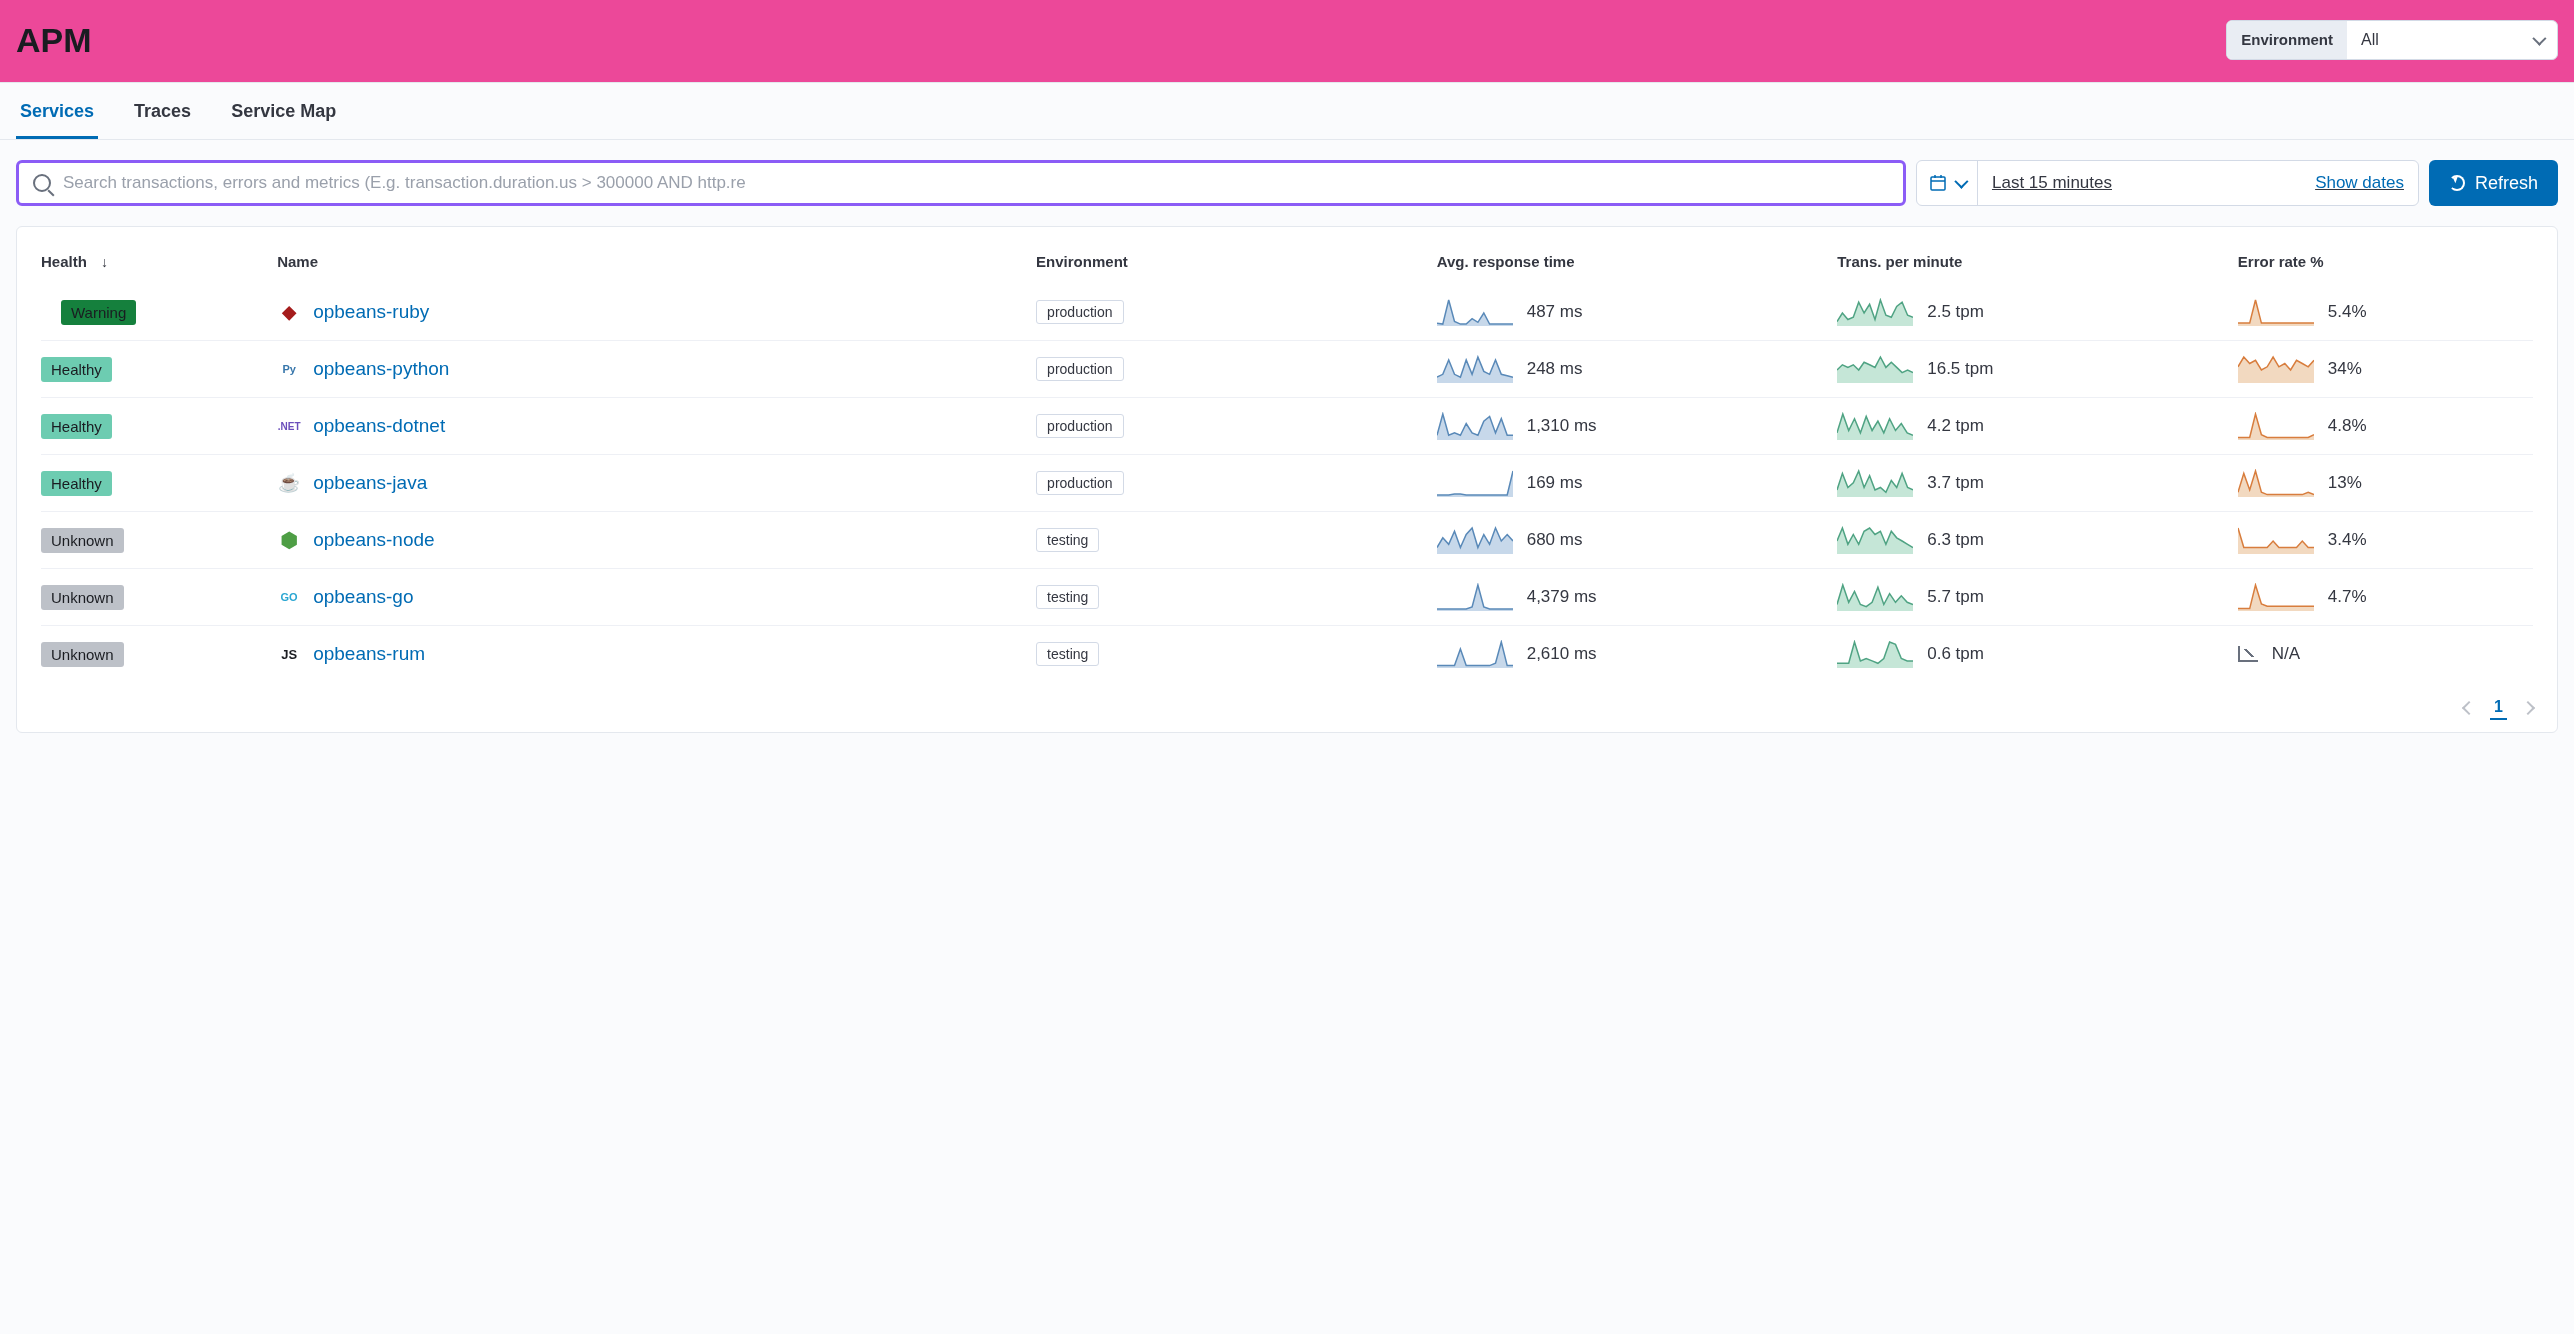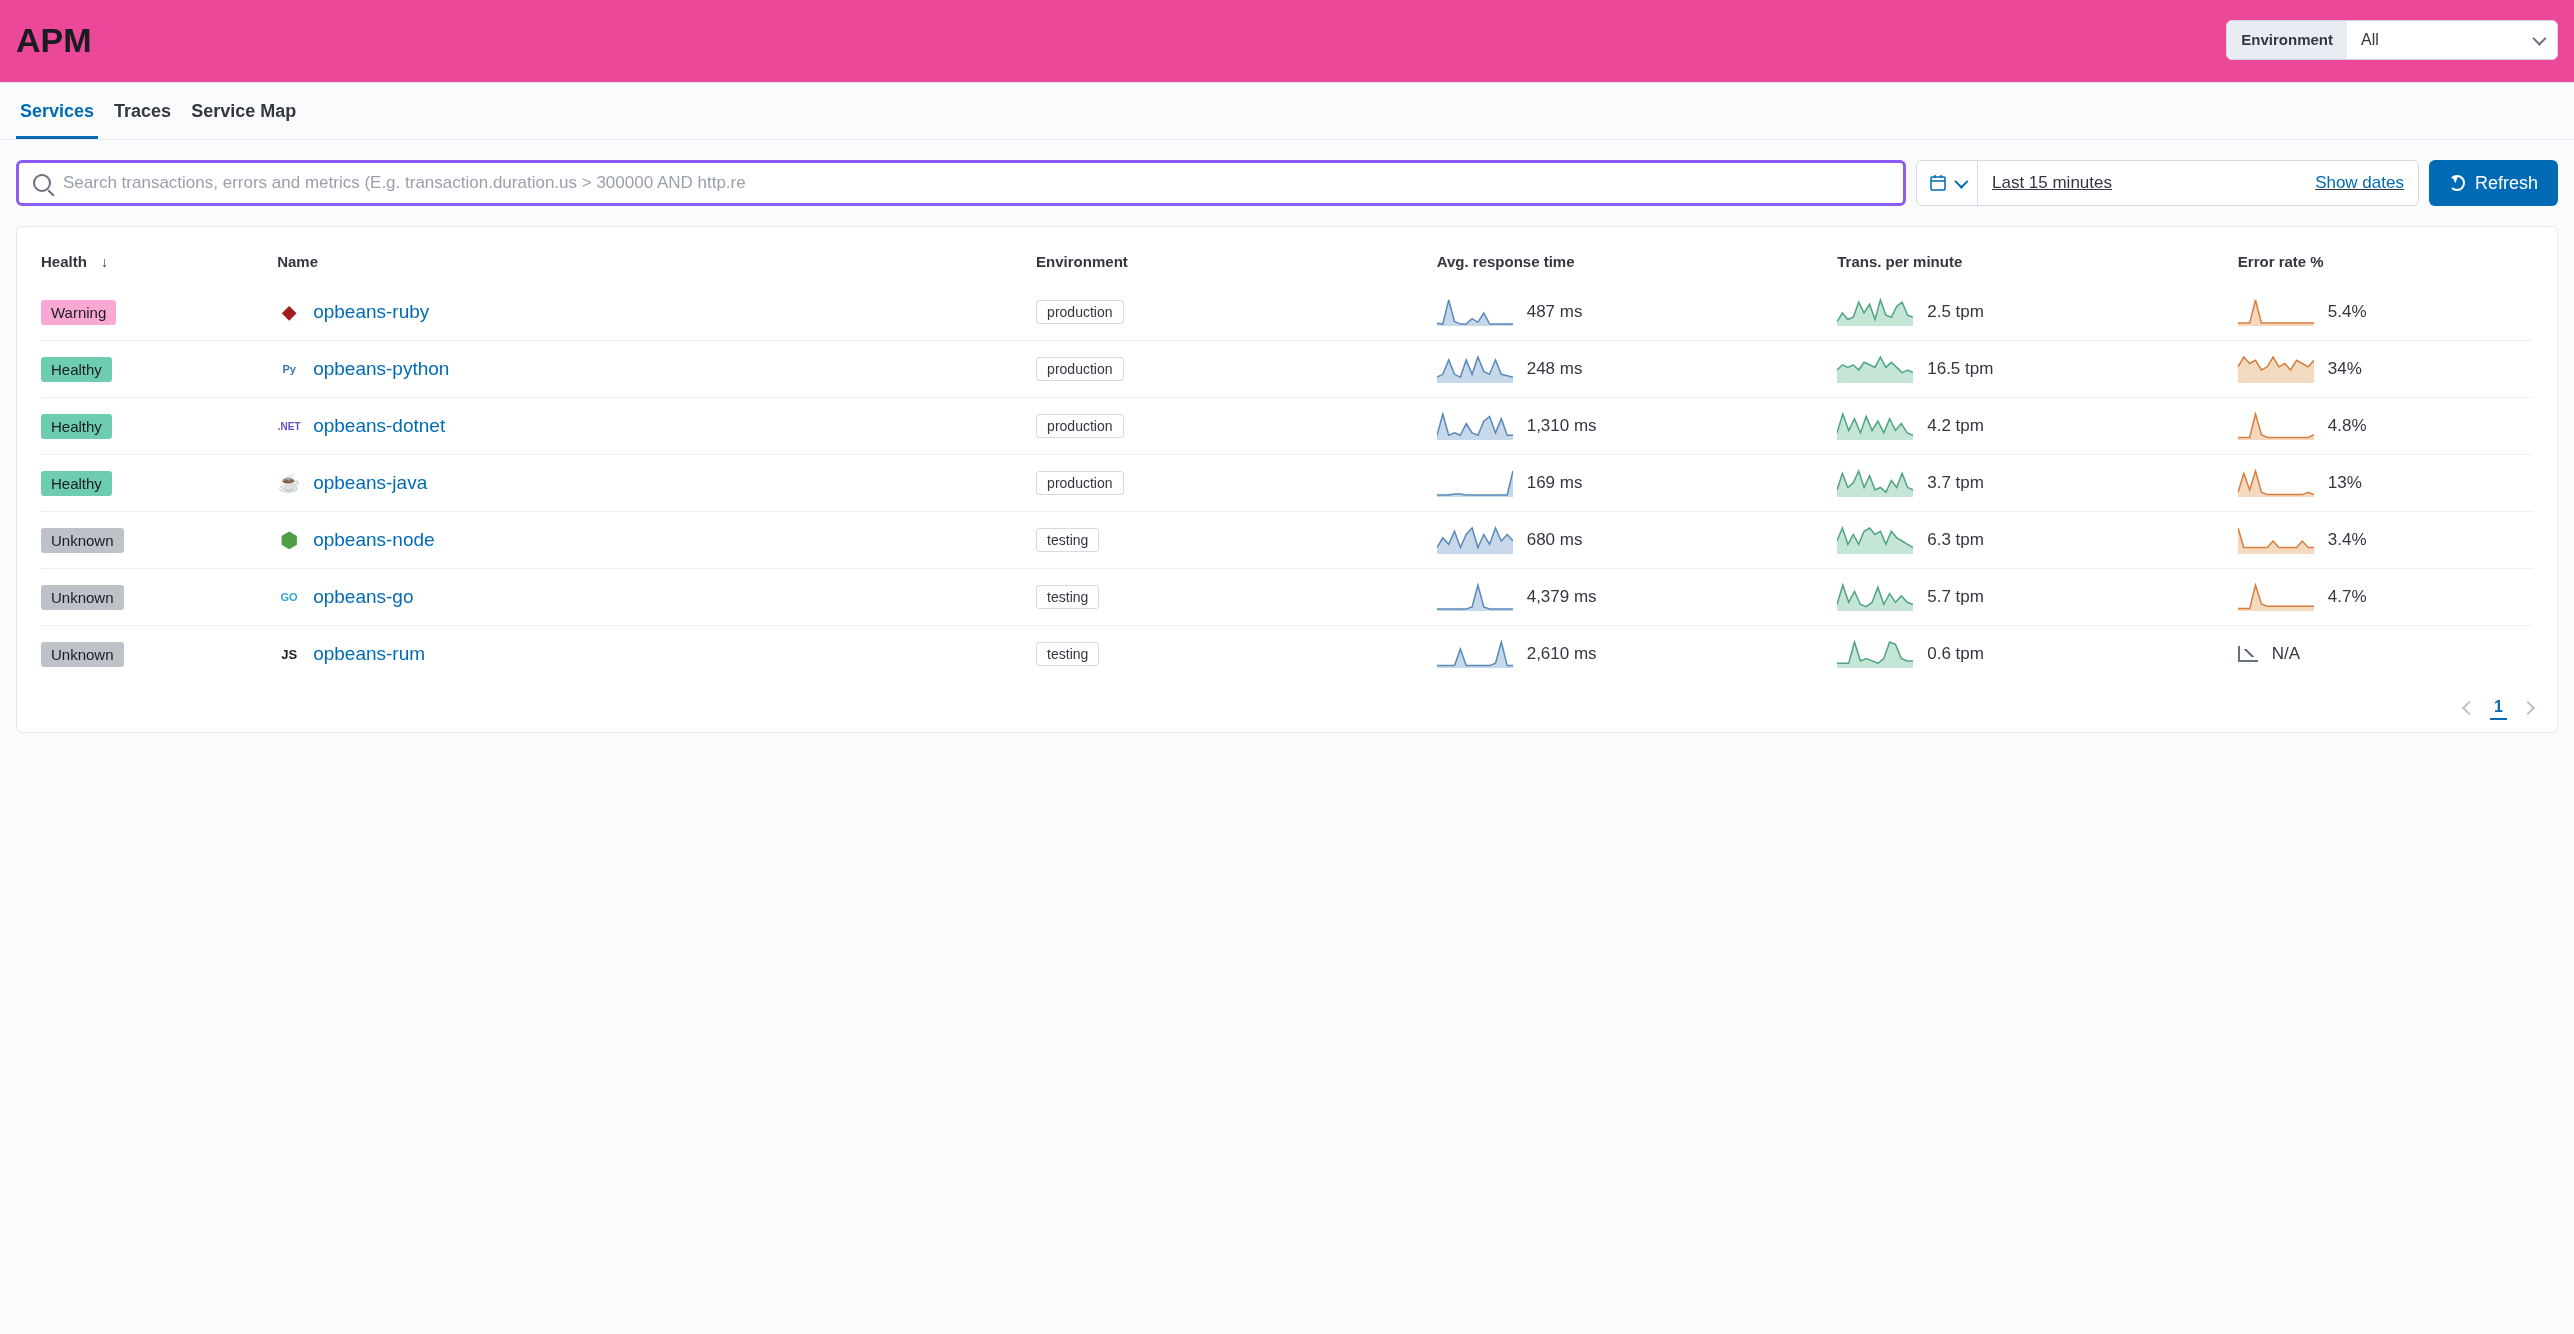--- a/index.html
+++ b/index.html
@@ -54,21 +54,21 @@
     }
     .chevron-down {
       width: 10px;
       height: 10px;
       border-right: 2px solid #69707d;
       border-bottom: 2px solid #69707d;
       transform: rotate(45deg) translateY(-2px);
     }
     .tabs {
       display: flex;
-      gap: 12px;
+      gap: 32px;
       padding: 0 16px;
       border-bottom: 1px solid #e4e8ee;
       background: #fafbfd;
     }
     .tab {
       padding: 18px 4px 14px 4px;
       font-size: 18px;
       font-weight: 600;
       color: #343741;
       cursor: pointer;
@@ -202,21 +202,21 @@
       border-top: none;
     }
     .badge {
       display: inline-block;
       padding: 4px 10px;
       font-size: 15px;
       font-weight: 400;
       border-radius: 3px;
       color: #1a1c21;
     }
-    .badge-warning { background: #f9a8d4; }
+    .badge-warning { background: #15803d; margin-left: 20px; }
     .badge-healthy { background: #6dccb1; }
     .badge-unknown { background: #bdc1c8; }
     .name-cell {
       display: flex;
       align-items: center;
       gap: 12px;
     }
     .lang-icon {
       width: 24px;
       height: 24px;

